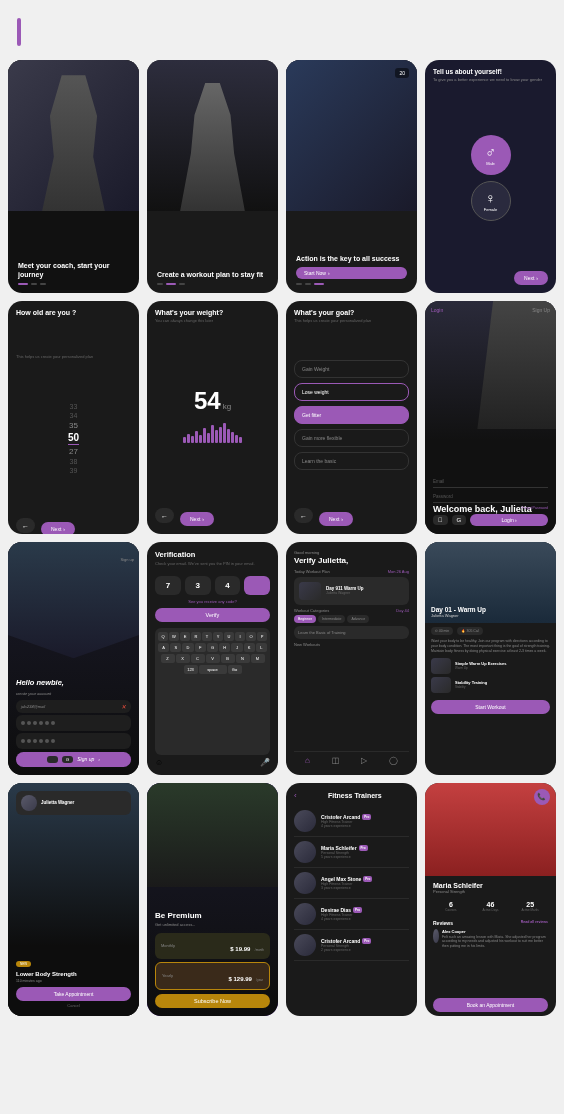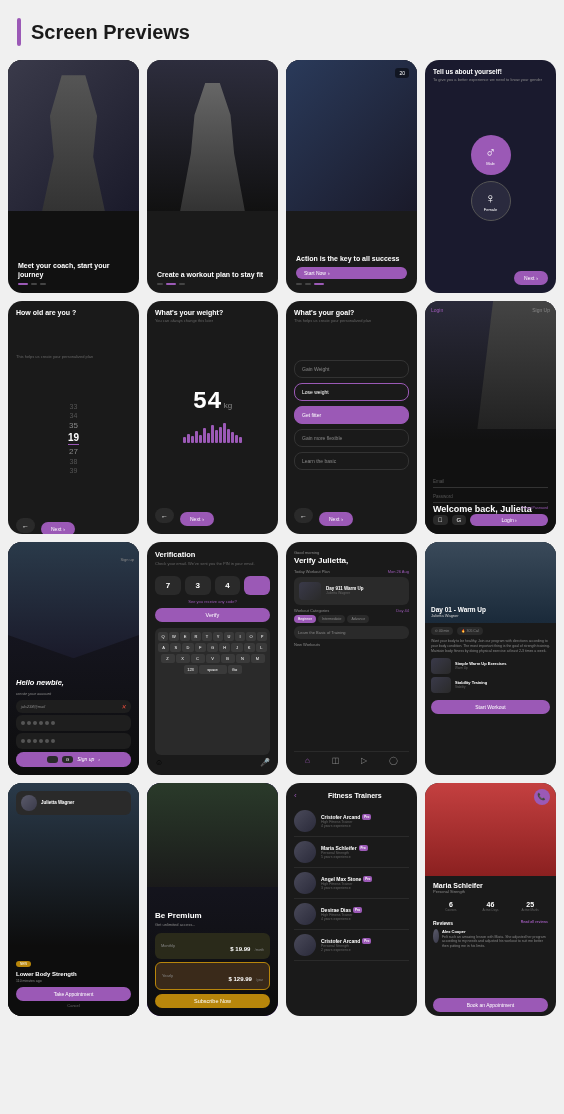--- a/index.html
+++ b/index.html
@@ -274,21 +274,20 @@
       flex: 1;
       display: flex;
       flex-direction: column;
       justify-content: center;
       align-items: center;
     }
     .weight-num {
       color: #fff;
       font-size: 24px;
       font-weight: 700;
-      font-family: Liberation Mono, monospace;
     }
     .weight-unit {
       color: #888;
       font-size: 8px;
     }
     .weight-bars {
       display: flex;
       gap: 1px;
       margin-top: 8px;
       align-items: flex-end;
@@ -1012,21 +1011,20 @@
       font-size: 5px;
       padding: 2px 4px;
       border-radius: 3px;
     }
   </style>
 </head>
 <body>
 
 <div class="page-header">
   <div class="header-bar"></div>
-  <h1 class="header-title">Screen Previews</h1>
 </div>
 
 <div class="grid">
 
   <div class="phone-card card-meet-coach">
     <div class="photo-bg">
       <div class="silhouette-coach"></div>
     </div>
     <div class="card-text-bottom">
       <div class="card-main-text">Meet your coach,
@@ -1093,21 +1091,21 @@
     </button>
   </div>
 
   <div class="phone-card card-age">
     <div class="card-age-title">How old are you ?</div>
     <div class="card-age-sub">This helps us create your personalized plan</div>
     <div class="age-list">
       <div class="age-item">33</div>
       <div class="age-item">34</div>
       <div class="age-item near">35</div>
-      <div class="age-item selected">19</div>
+      <div class="age-item selected">50</div>
       <div class="age-item near">27</div>
       <div class="age-item">38</div>
       <div class="age-item">39</div>
     </div>
     <div class="nav-btns">
       <button class="back-btn">←</button>
       <button class="next-btn">
         <span>Next</span>
         <span>›</span>
       </button>

